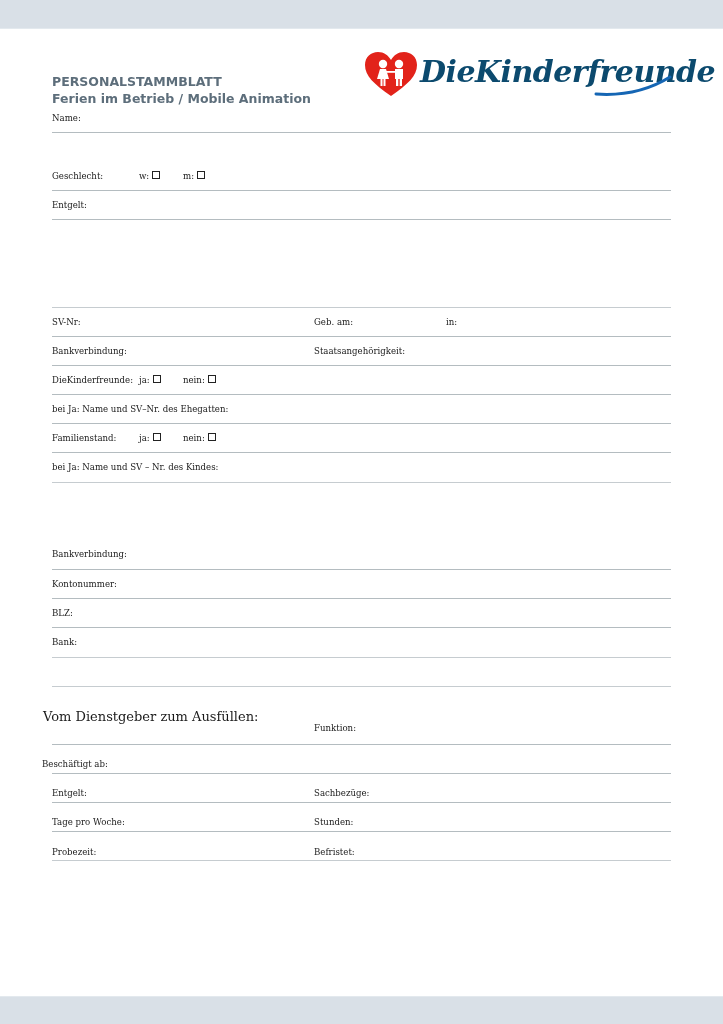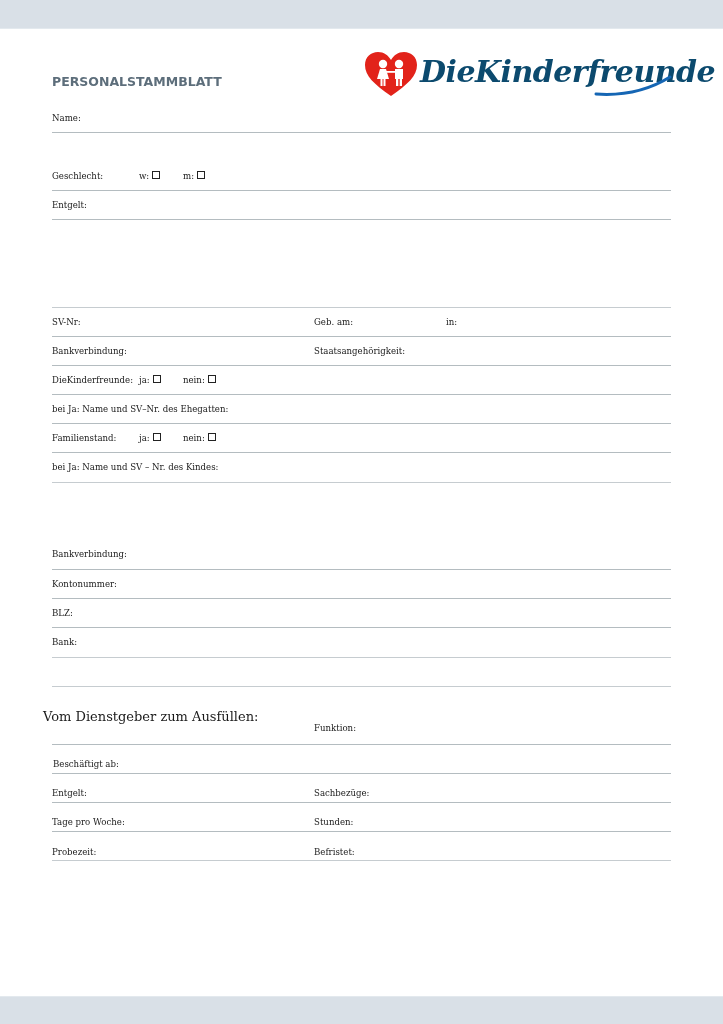--- a/index.html
+++ b/index.html
@@ -19,20 +19,21 @@
   .cb { display:inline-block; width:6px; height:6px; border:1px solid #222; margin-left:3px; vertical-align:0px; }
   .sect { position:absolute; left:43px; font-size:13px; font-weight:normal; white-space:nowrap; }
 </style>
 </head>
 <body>
 
 <div class="bar-top"></div>
 
 <div class="title">
   <div>PERSONALSTAMMBLATT</div>
+  <div>Ferien im Betrieb / Mobile Animation</div>
 </div>
 
 <div class="logo">
   <svg width="54" height="46" viewBox="0 0 54 46" style="position:absolute;left:0;top:2px">
     <path d="M27 44 C10 32 1 24 1 13 C1 5 7 0 14 0 C20 0 24 3 27 8 C30 3 34 0 40 0 C47 0 53 5 53 13 C53 24 44 32 27 44 Z" fill="#e2231a"></path>
     <circle cx="19" cy="12" r="4.2" fill="#fff"></circle>
     <path d="M13 27 L16 17 L22 17 L25 27 Z" fill="#fff"></path>
     <rect x="16.5" y="27" width="2" height="7" fill="#fff"></rect>
       <rect x="19.5" y="27" width="2" height="7" fill="#fff"></rect>
     <circle cx="35" cy="12" r="4.2" fill="#fff"></circle>
@@ -94,21 +95,21 @@
 <span class="lbl" style="left:52px;top:608px">BLZ:</span>
 <div class="rule" style="top:627px"></div>
 
 <span class="lbl" style="left:52px;top:637px">Bank:</span>
 <div class="rule thick" style="top:657px"></div>
 <div class="rule thick" style="top:686px"></div>
 
 <span class="sect" style="top:709px">Vom Dienstgeber zum Ausfüllen:</span>
 <div class="rule" style="top:744px"></div>
 
-<span class="lbl" style="left:53px;top:759px">Beschäftigt ab:</span>
+<span class="lbl" style="left:42px;top:759px">Beschäftigt ab:</span>
 <span class="lbl" style="left:314px;top:723px">Funktion:</span>
 <div class="rule" style="top:773px"></div>
 
 <span class="lbl" style="left:52px;top:788px">Entgelt:</span>
 <span class="lbl" style="left:314px;top:788px">Sachbezüge:</span>
 <div class="rule" style="top:802px"></div>
 
 <span class="lbl" style="left:52px;top:817px">Tage pro Woche:</span>
 <span class="lbl" style="left:314px;top:817px">Stunden:</span>
 <div class="rule" style="top:831px"></div>

